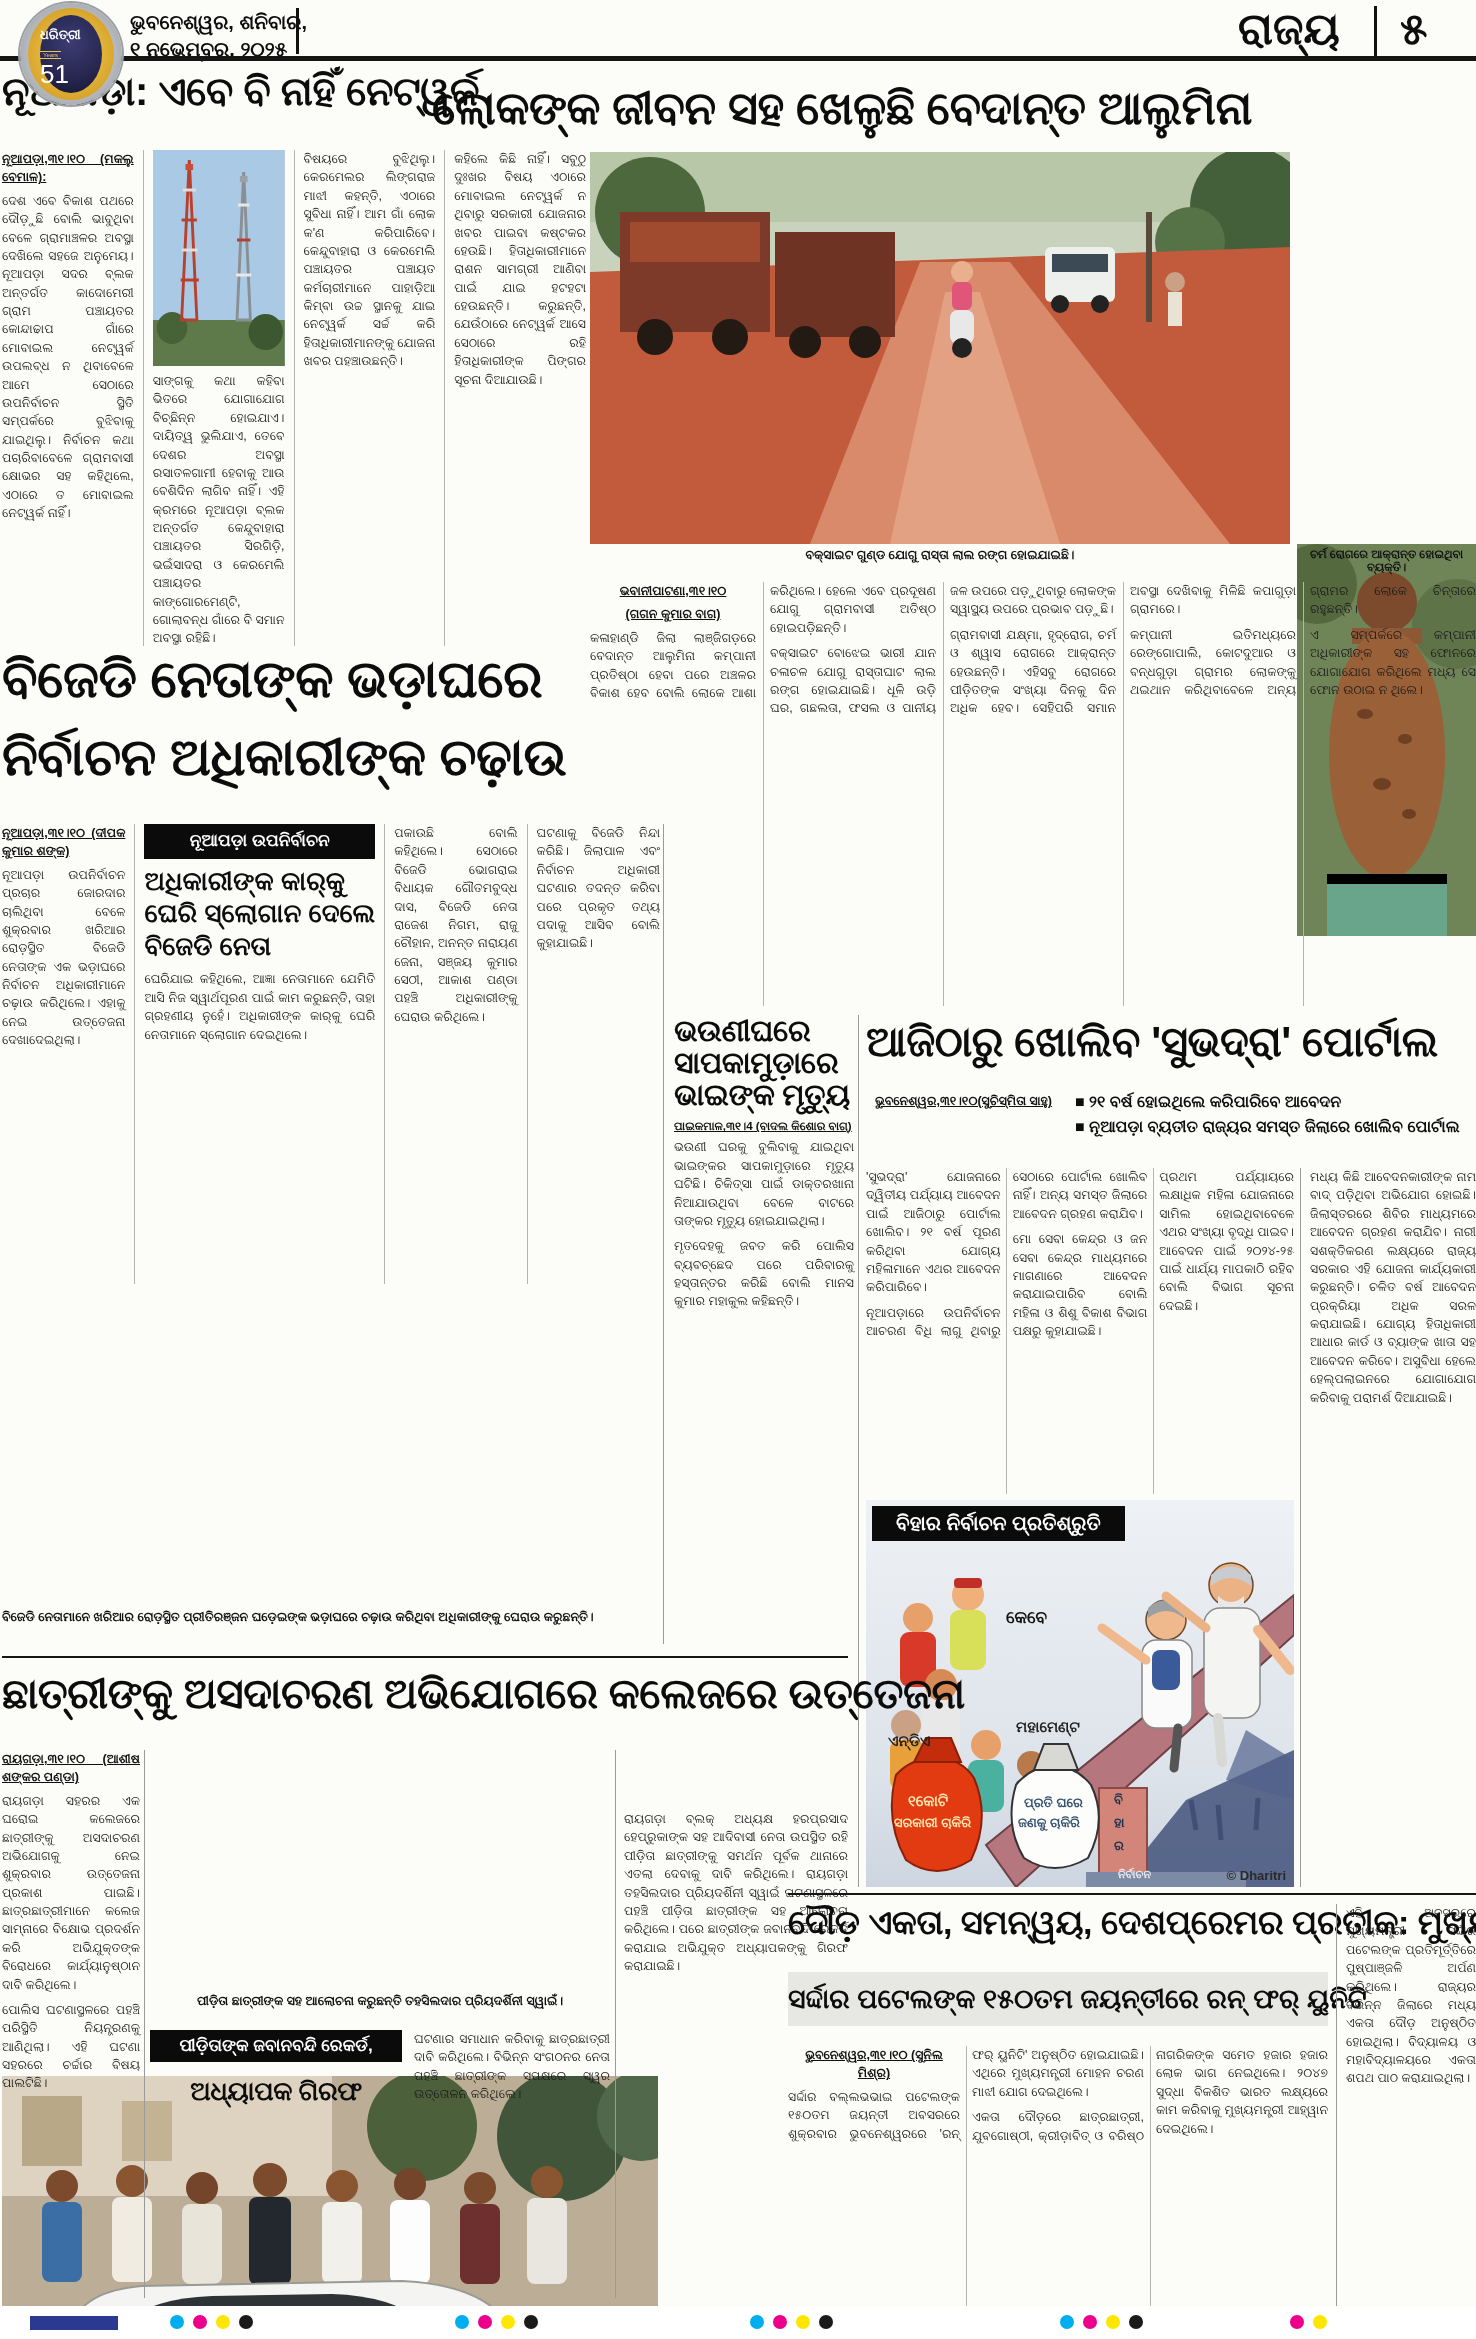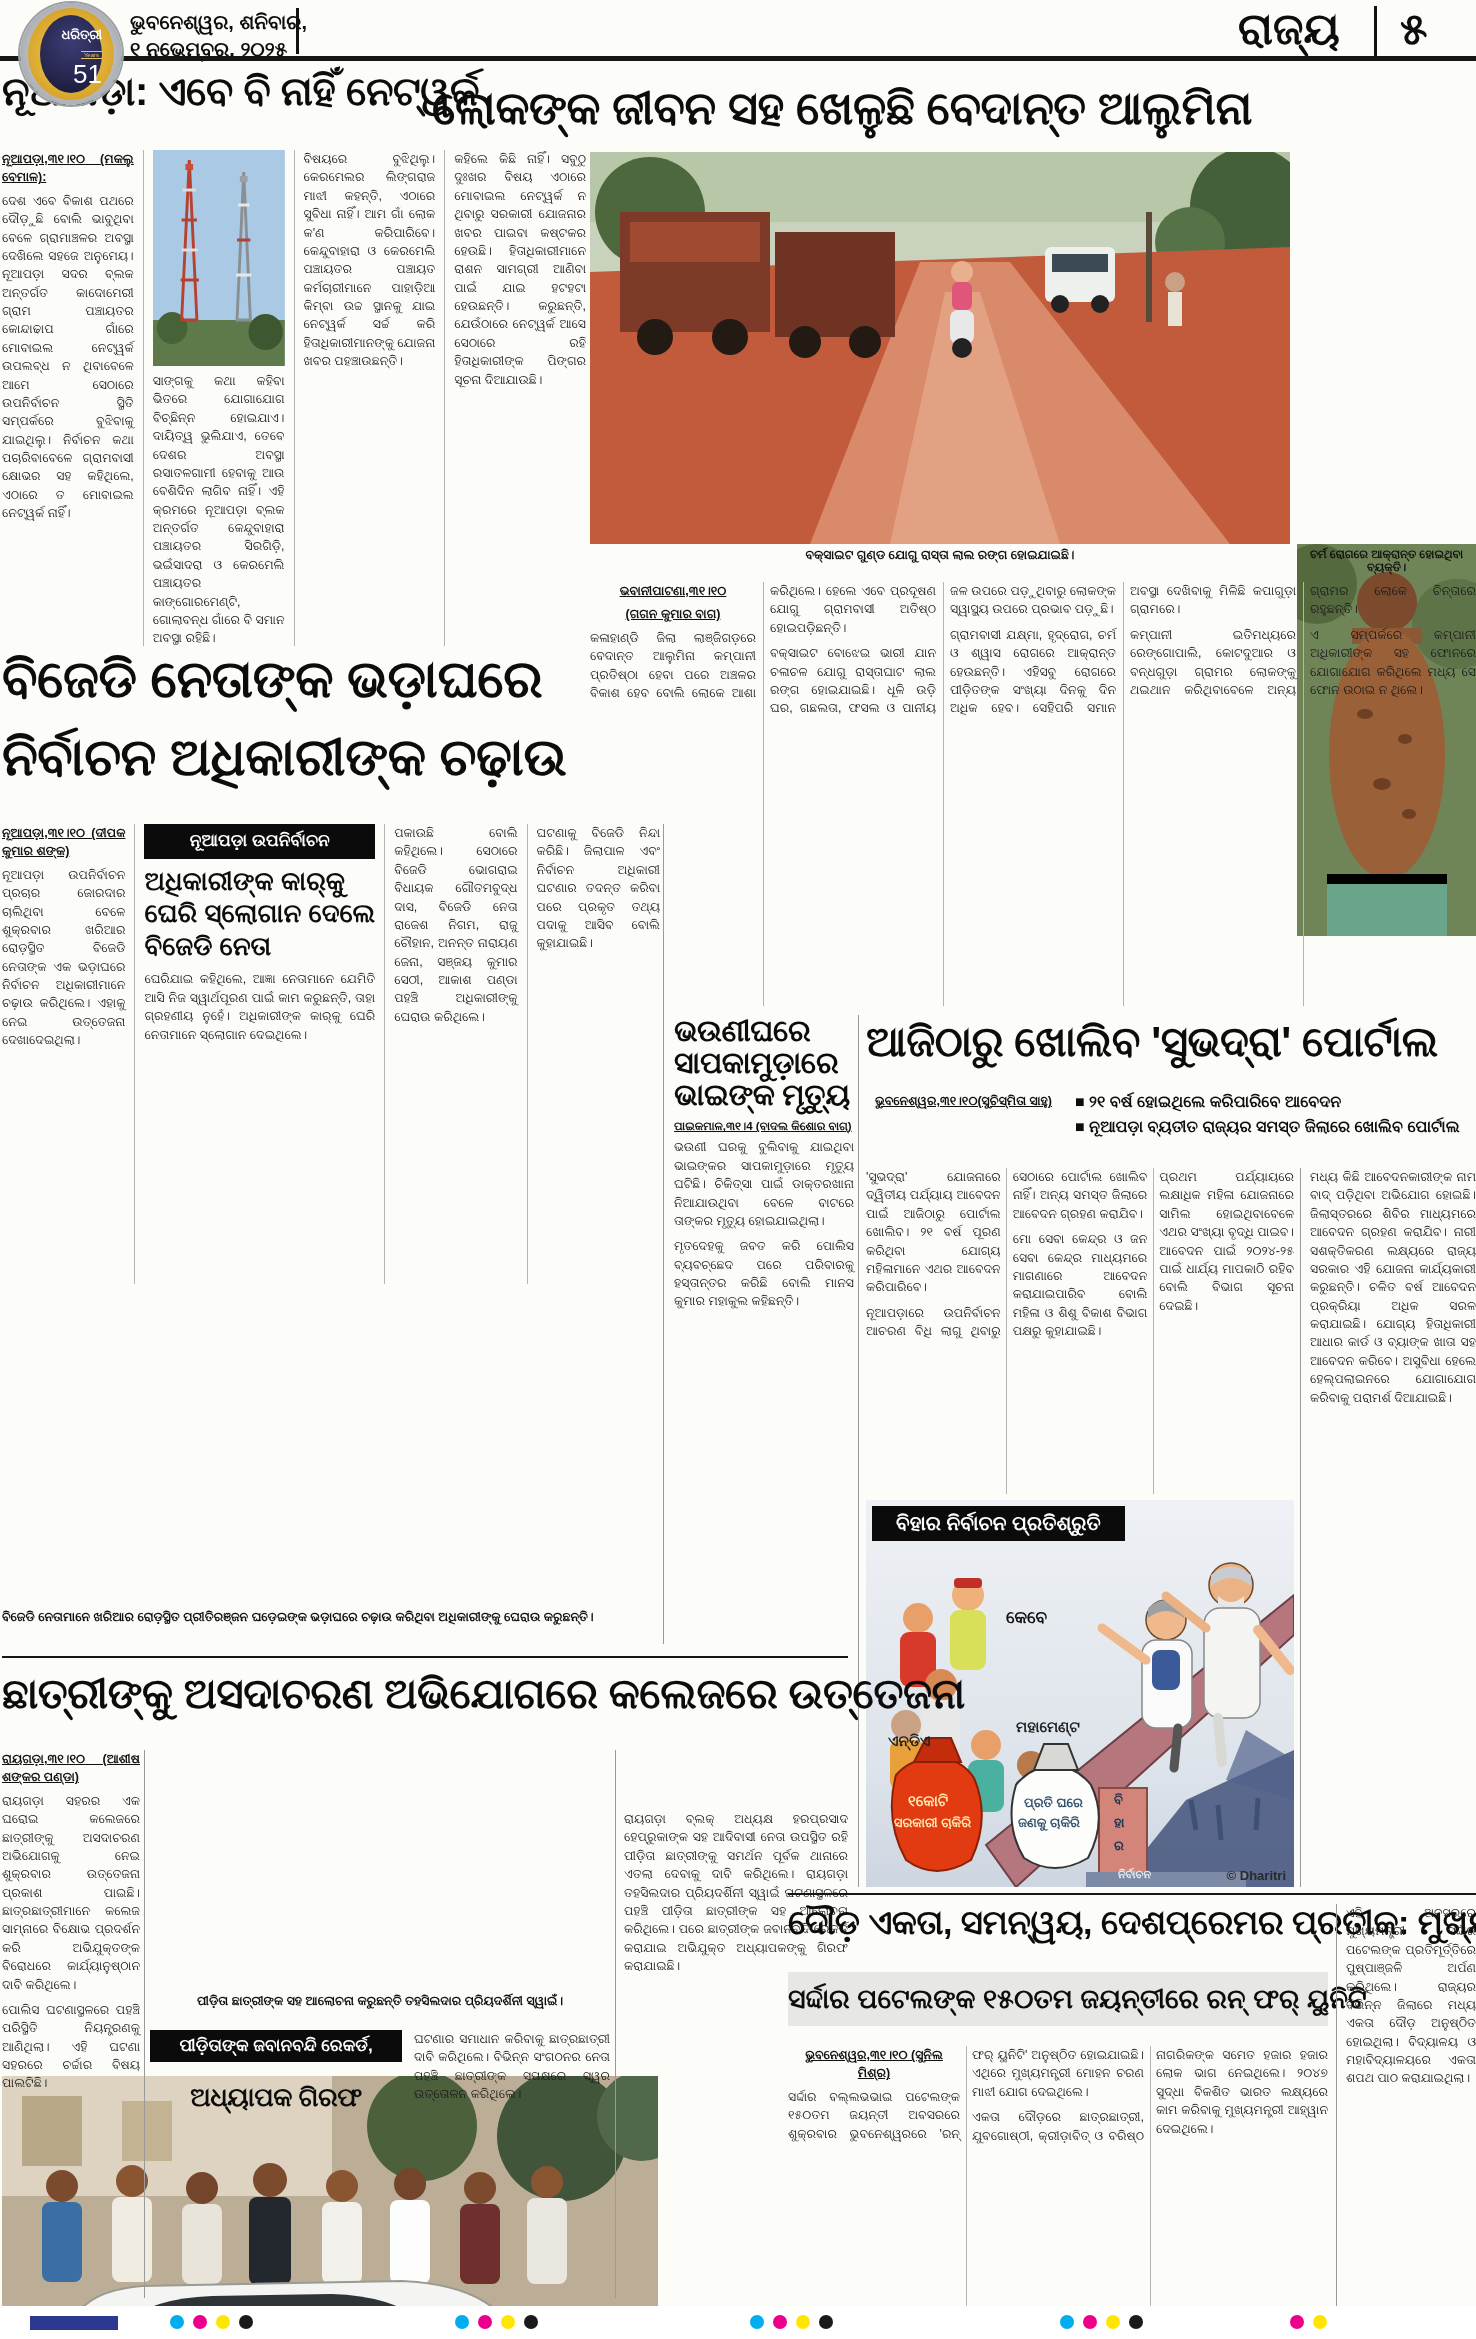--- a/index.html
+++ b/index.html
@@ -42,21 +42,21 @@
     </div>
     <div class="abs" style="left:296px;top:8px;width:3px;height:46px;background:#111"></div>
     <div class="abs bigsec" style="left:1238px;top:4px">ରାଜ୍ୟ</div>
     <div class="abs" style="left:1374px;top:6px;width:3px;height:50px;background:#111"></div>
     <div class="abs bigsec" style="left:1400px;top:4px">୫</div>
   </div>
   <div class="abs hrule" style="left:0;top:56px;width:1476px;height:5px"></div>
 
   <div class="abs" style="left:20px;top:3px;width:102px;height:102px;border-radius:50%;background:radial-gradient(circle,#d9dadc 0%,#b6b9bd 60%,#8f9296 100%);box-shadow:0 0 0 2px #9aa0a4;z-index:5;display:flex;align-items:center;justify-content:center">
     <div style="width:86px;height:92px;border-radius:50%;background:radial-gradient(circle,#f4d061 0%,#d9a62b 70%,#b07f12 100%);display:flex;align-items:center;justify-content:center">
-      <div style="width:62px;height:78px;border-radius:50%;background:radial-gradient(circle at 50% 35%,#3c3c74 0%,#232349 70%,#15152f 100%);color:#fff;text-align:right;padding-top:12px">
+      <div style="width:62px;height:78px;border-radius:50%;background:radial-gradient(circle at 50% 35%,#3c3c74 0%,#232349 70%,#15152f 100%);color:#fff;text-align:left;padding-top:12px">
         <div style="font-size:13px;font-weight:bold">ଧରିତ୍ରୀ</div>
         <div style="font-size:6px;color:#e8c45e;border-top:1px solid #e8c45e;border-bottom:1px solid #e8c45e;display:inline-block;margin:1px 0;padding:0 3px">Years</div>
         <div style="font-size:26px;font-weight:normal;line-height:1">51</div>
       </div>
     </div>
   </div>
 
   <div class="abs hl" style="left:2px;top:70px;font-size:40px">ନୂଆପଡ଼ା: ଏବେ ବି ନାହିଁ ନେଟ୍ୱର୍କ</div>
   <div class="abs cols body-text" style="left:2px;top:150px;width:584px;height:496px">
     <div>
@@ -316,21 +316,21 @@
     <div class="byline">ରାୟଗଡ଼ା,୩୧।୧୦ (ଆଶୀଷ ଶଙ୍କର ପଣ୍ଡା)</div>
     <p>ରାୟଗଡ଼ା ସହରର ଏକ ଘରୋଇ କଲେଜରେ ଛାତ୍ରୀଙ୍କୁ ଅସଦାଚରଣ ଅଭିଯୋଗକୁ ନେଇ ଶୁକ୍ରବାର ଉତ୍ତେଜନା ପ୍ରକାଶ ପାଇଛି। ଛାତ୍ରଛାତ୍ରୀମାନେ କଲେଜ ସାମ୍ନାରେ ବିକ୍ଷୋଭ ପ୍ରଦର୍ଶନ କରି ଅଭିଯୁକ୍ତଙ୍କ ବିରୋଧରେ କାର୍ଯ୍ୟାନୁଷ୍ଠାନ ଦାବି କରିଥିଲେ।</p>
     <p>ପୋଲିସ ଘଟଣାସ୍ଥଳରେ ପହଞ୍ଚି ପରିସ୍ଥିତି ନିୟନ୍ତ୍ରଣକୁ ଆଣିଥିଲା। ଏହି ଘଟଣା ସହରରେ ଚର୍ଚ୍ଚାର ବିଷୟ ପାଲଟିଛି।</p>
   </div>
   <div class="abs vrule" style="left:144px;top:1750px;height:548px"></div>
 
   <div class="abs caption" style="left:150px;top:1994px;width:460px">ପୀଡ଼ିତା ଛାତ୍ରୀଙ୍କ ସହ ଆଲୋଚନା କରୁଛନ୍ତି ତହସିଲଦାର ପ୍ରିୟଦର୍ଶିନୀ ସ୍ୱାଇଁ।</div>
 
   <div class="abs" style="left:150px;top:2030px;width:252px">
     <div class="kicker" style="font-size:17px;padding:6px 4px">ପୀଡ଼ିତାଙ୍କ ଜବାନବନ୍ଦି ରେକର୍ଡ,</div>
-    <div class="hl" style="font-size:26px;margin-top:22px;text-align:center;white-space:nowrap">ଅଧ୍ୟାପକ ଗିରଫ</div>
+    <div class="hl" style="font-size:26px;margin-top:16px;text-align:center;white-space:nowrap">ଅଧ୍ୟାପକ ଗିରଫ</div>
   </div>
   <div class="abs body-text" style="left:414px;top:2030px;width:196px;height:268px">
     <p>ଘଟଣାର ସମାଧାନ କରିବାକୁ ଛାତ୍ରଛାତ୍ରୀ ଦାବି କରିଥିଲେ। ବିଭିନ୍ନ ସଂଗଠନର ନେତା ପହଞ୍ଚି ଛାତ୍ରୀଙ୍କ ସପକ୍ଷରେ ସ୍ୱର ଉତ୍ତୋଳନ କରିଥିଲେ।</p>
   </div>
   <div class="abs vrule" style="left:615px;top:1750px;height:548px"></div>
   <div class="abs body-text" style="left:624px;top:1810px;width:224px;height:548px">
     <p>ରାୟଗଡ଼ା ବ୍ଲକ୍ ଅଧ୍ୟକ୍ଷ ହରପ୍ରସାଦ ହେପ୍ରୁକାଙ୍କ ସହ ଆଦିବାସୀ ନେତା ଉପସ୍ଥିତ ରହି ପୀଡ଼ିତା ଛାତ୍ରୀଙ୍କୁ ସମର୍ଥନ ପୂର୍ବକ ଥାନାରେ ଏତଲା ଦେବାକୁ ଦାବି କରିଥିଲେ। ରାୟଗଡ଼ା ତହସିଲଦାର ପ୍ରିୟଦର୍ଶିନୀ ସ୍ୱାଇଁ ଘଟଣାସ୍ଥଳରେ ପହଞ୍ଚି ପୀଡ଼ିତା ଛାତ୍ରୀଙ୍କ ସହ ଆଲୋଚନା କରିଥିଲେ। ପରେ ଛାତ୍ରୀଙ୍କ ଜବାନବନ୍ଦି ରେକର୍ଡ କରାଯାଇ ଅଭିଯୁକ୍ତ ଅଧ୍ୟାପକଙ୍କୁ ଗିରଫ କରାଯାଇଛି।</p>
   </div>
 
   <div class="abs hrule" style="left:788px;top:1893px;width:688px;height:2px"></div>

